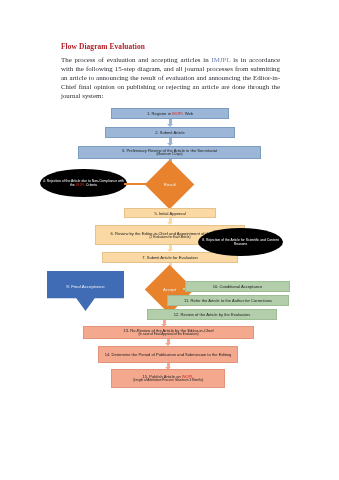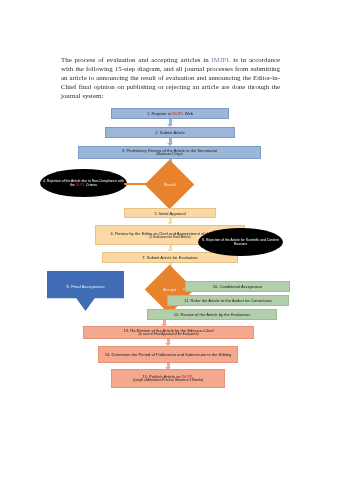--- a/index.html
+++ b/index.html
@@ -109,20 +109,21 @@
 
   .hline { position:absolute; height:2px; }
   .h-green { background:#b3ceaa; }
   .h-orange { background:#e8822c; }
 </style>
 </head>
 <body>
 
 <div class="page">
 
+  <div class="doc-title">Flow Diagram Evaluation</div>
 
   <div class="doc-para"><span>The process of evaluation and accepting articles in </span><span class="kw-blue">IMJPL</span><span> is in accordance with the following 15-step diagram, and all journal processes from submitting an article to announcing the result of evaluation and announcing the Editor-in-Chief final opinion on publishing or rejecting an article are done through the journal system:</span></div>
 
   <div class="diagram">
 
     <div class="node bx-blue" style="left:111px; top:5px; width:118px; height:11px;">
       <div><span>1. Register in </span><span class="kw-red">IMJPL</span><span> Web</span></div>
     </div>
     <div class="arrow a-blue" style="left:166px; top:16px; width:8px; height:8px;">
       <div class="stem" style="left:2.5px; width:3px; height:5px;"></div>

